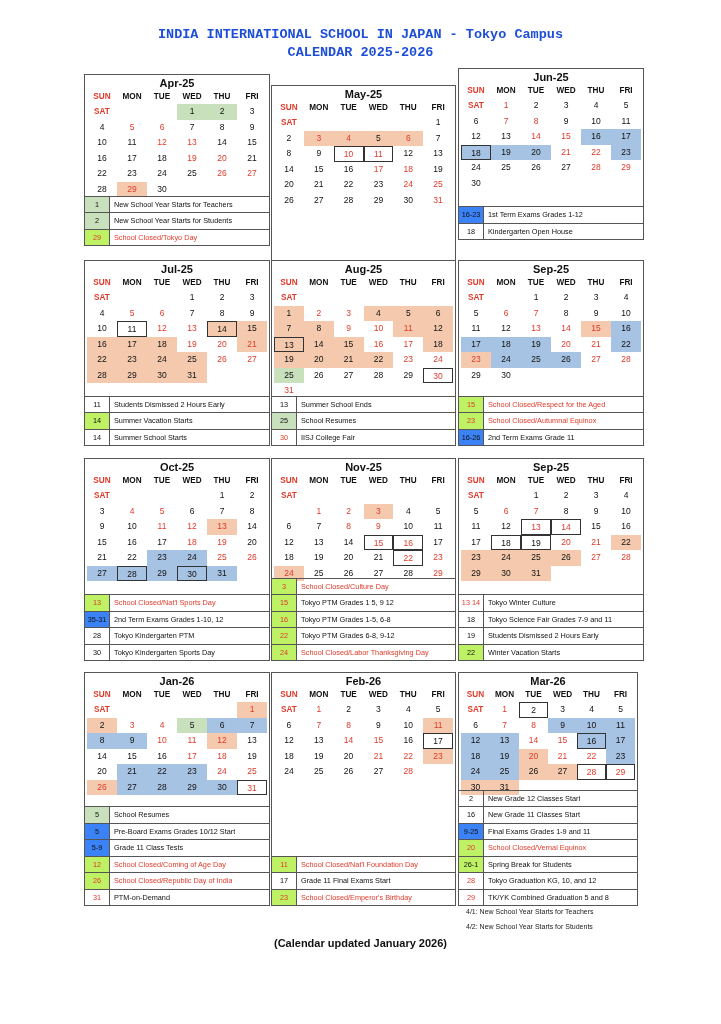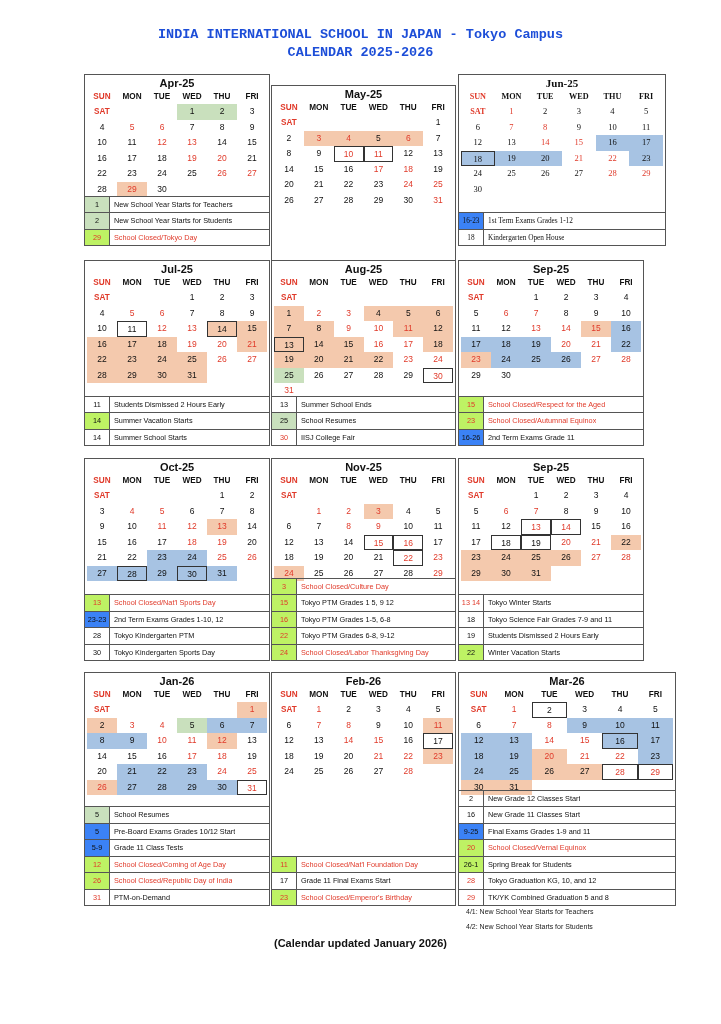--- a/index.html
+++ b/index.html
@@ -143,21 +143,21 @@
         <div class="lrow">
           <div class="lkey o red">3-6</div>
           <div class="ltext red">School Closed/Golden Week</div>
         </div>
         <div class="lrow">
           <div class="lkey red">10-11</div>
           <div class="ltext">Tokyo Sports Day Grades 1 and Up</div>
         </div>
       </div>
     </div>
-    <div class="month" style="left: 458px; top: 74px; width: 208px; height: 172px; font-family: Liberation Serif, serif;">
+    <div class="month" style="left: 458px; top: 68px; width: 186px; height: 172px;">
       <div class="mname">Jun-25</div>
       <div class="grid">
         <div class="dow we">SUN</div>
         <div class="dow">MON</div>
         <div class="dow">TUE</div>
         <div class="dow">WED</div>
         <div class="dow">THU</div>
         <div class="dow">FRI</div>
         <div class="dow we">SAT</div>
         <div class="cell we">1</div>
@@ -424,21 +424,21 @@
         <div class="cell b">29</div>
         <div class="cell b box">30</div>
         <div class="cell b">31</div>
       </div>
       <div class="legend">
         <div class="lrow">
           <div class="lkey o red">13</div>
           <div class="ltext red">School Closed/Nat'l Sports Day</div>
         </div>
         <div class="lrow">
-          <div class="lkey b">23-23</div>
+          <div class="lkey b">35-31</div>
           <div class="ltext">2nd Term Exams Grades 1-10, 12</div>
         </div>
         <div class="lrow">
           <div class="lkey ">28</div>
           <div class="ltext">Tokyo Kindergarten PTM</div>
         </div>
         <div class="lrow">
           <div class="lkey ">30</div>
           <div class="ltext">Tokyo Kindergarten Sports Day</div>
         </div>
@@ -553,21 +553,21 @@
         <div class="cell o">26</div>
         <div class="cell we">27</div>
         <div class="cell we">28</div>
         <div class="cell o">29</div>
         <div class="cell o">30</div>
         <div class="cell o">31</div>
       </div>
       <div class="legend">
         <div class="lrow">
           <div class="lkey red">13 14</div>
-          <div class="ltext">Tokyo Winter Starts</div>
+          <div class="ltext">Tokyo Winter Culture</div>
         </div>
         <div class="lrow">
           <div class="lkey ">18</div>
           <div class="ltext">Tokyo Science Fair Grades 7-9 and 11</div>
         </div>
         <div class="lrow">
           <div class="lkey ">19</div>
           <div class="ltext">Students Dismissed 2 Hours Early</div>
         </div>
         <div class="lrow">
@@ -696,21 +696,21 @@
         <div class="lrow">
           <div class="lkey ">17</div>
           <div class="ltext">Grade 11 Final Exams Start</div>
         </div>
         <div class="lrow">
           <div class="lkey o red">23</div>
           <div class="ltext red">School Closed/Emperor's Birthday</div>
         </div>
       </div>
     </div>
-    <div class="month" style="left: 458px; top: 672px; width: 218px; height: 234px;">
+    <div class="month" style="left: 458px; top: 672px; width: 180px; height: 234px;">
       <div class="mname">Mar-26</div>
       <div class="grid">
         <div class="dow we">SUN</div>
         <div class="dow">MON</div>
         <div class="dow">TUE</div>
         <div class="dow">WED</div>
         <div class="dow">THU</div>
         <div class="dow">FRI</div>
         <div class="dow we">SAT</div>
         <div class="cell we">1</div>

